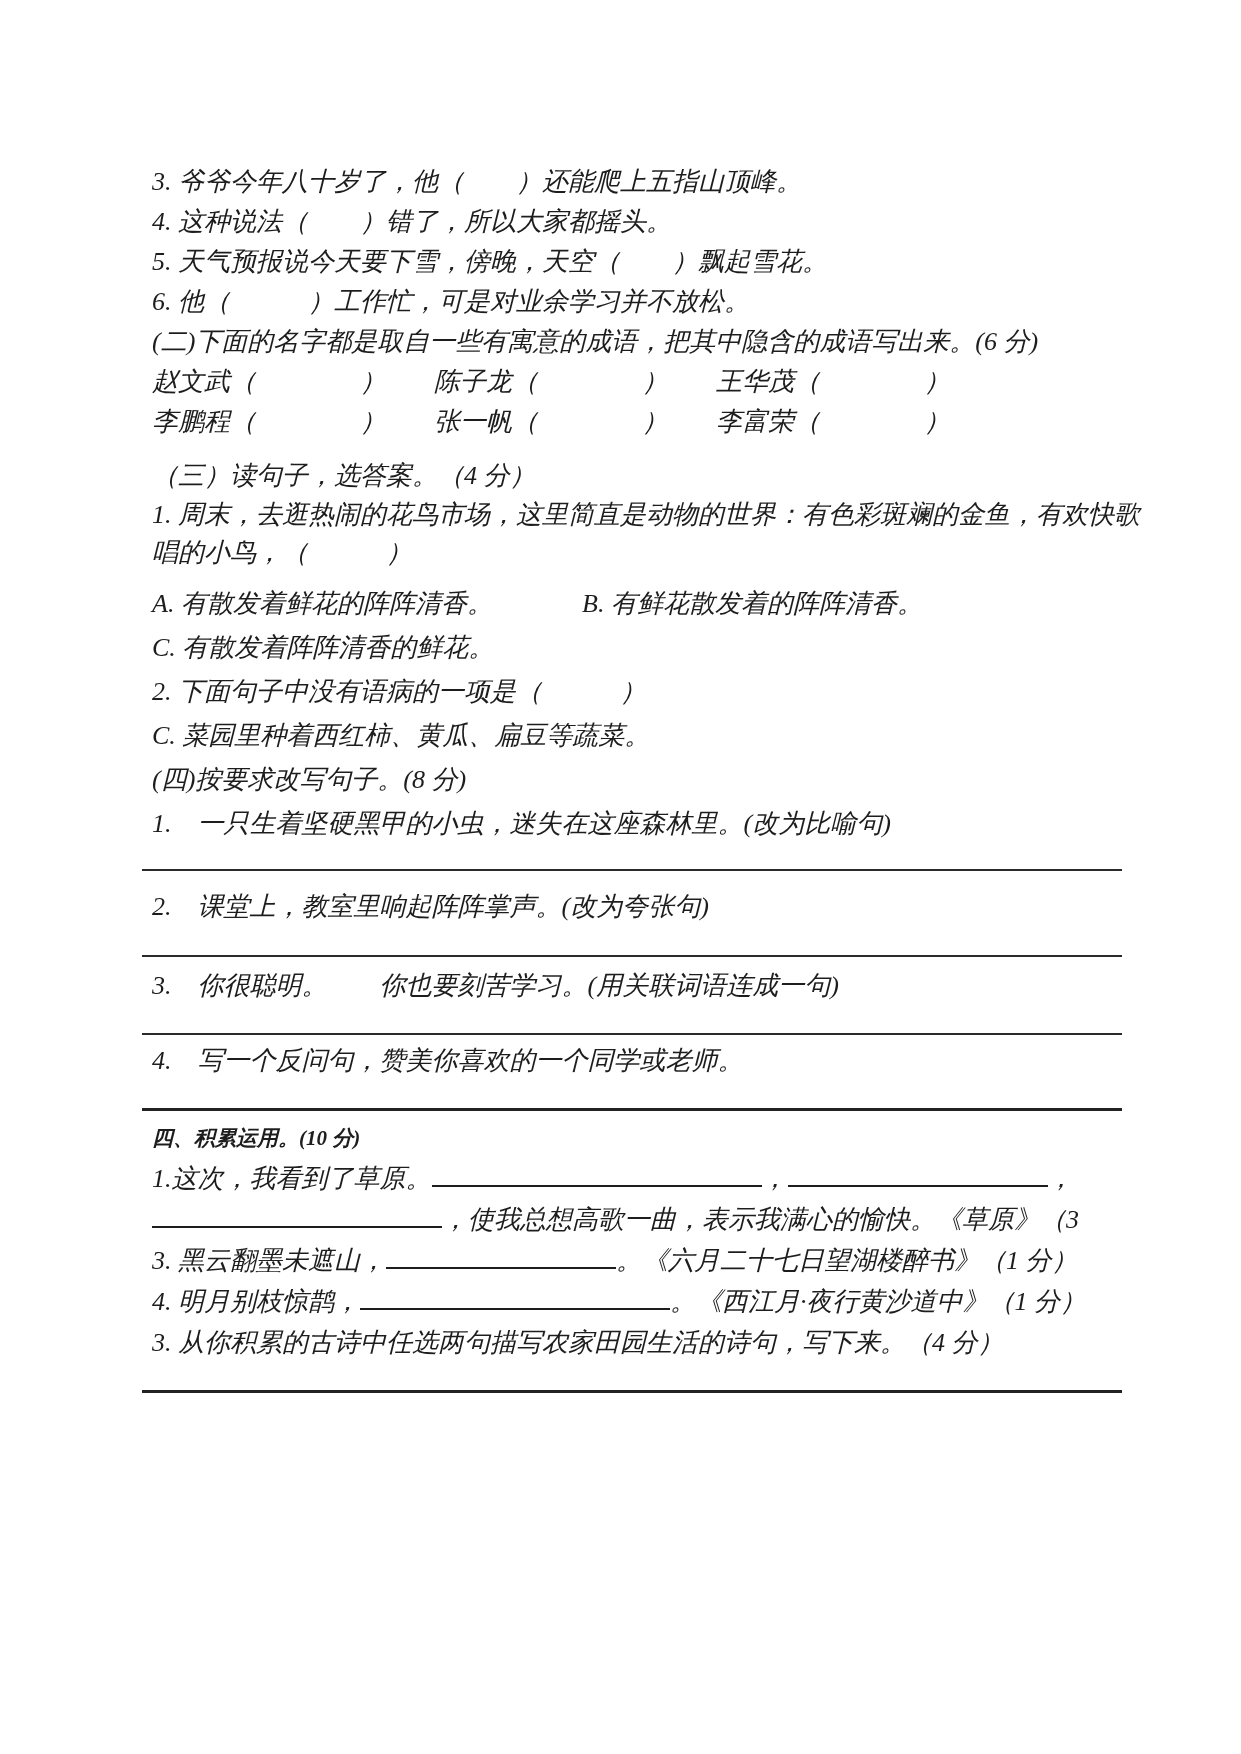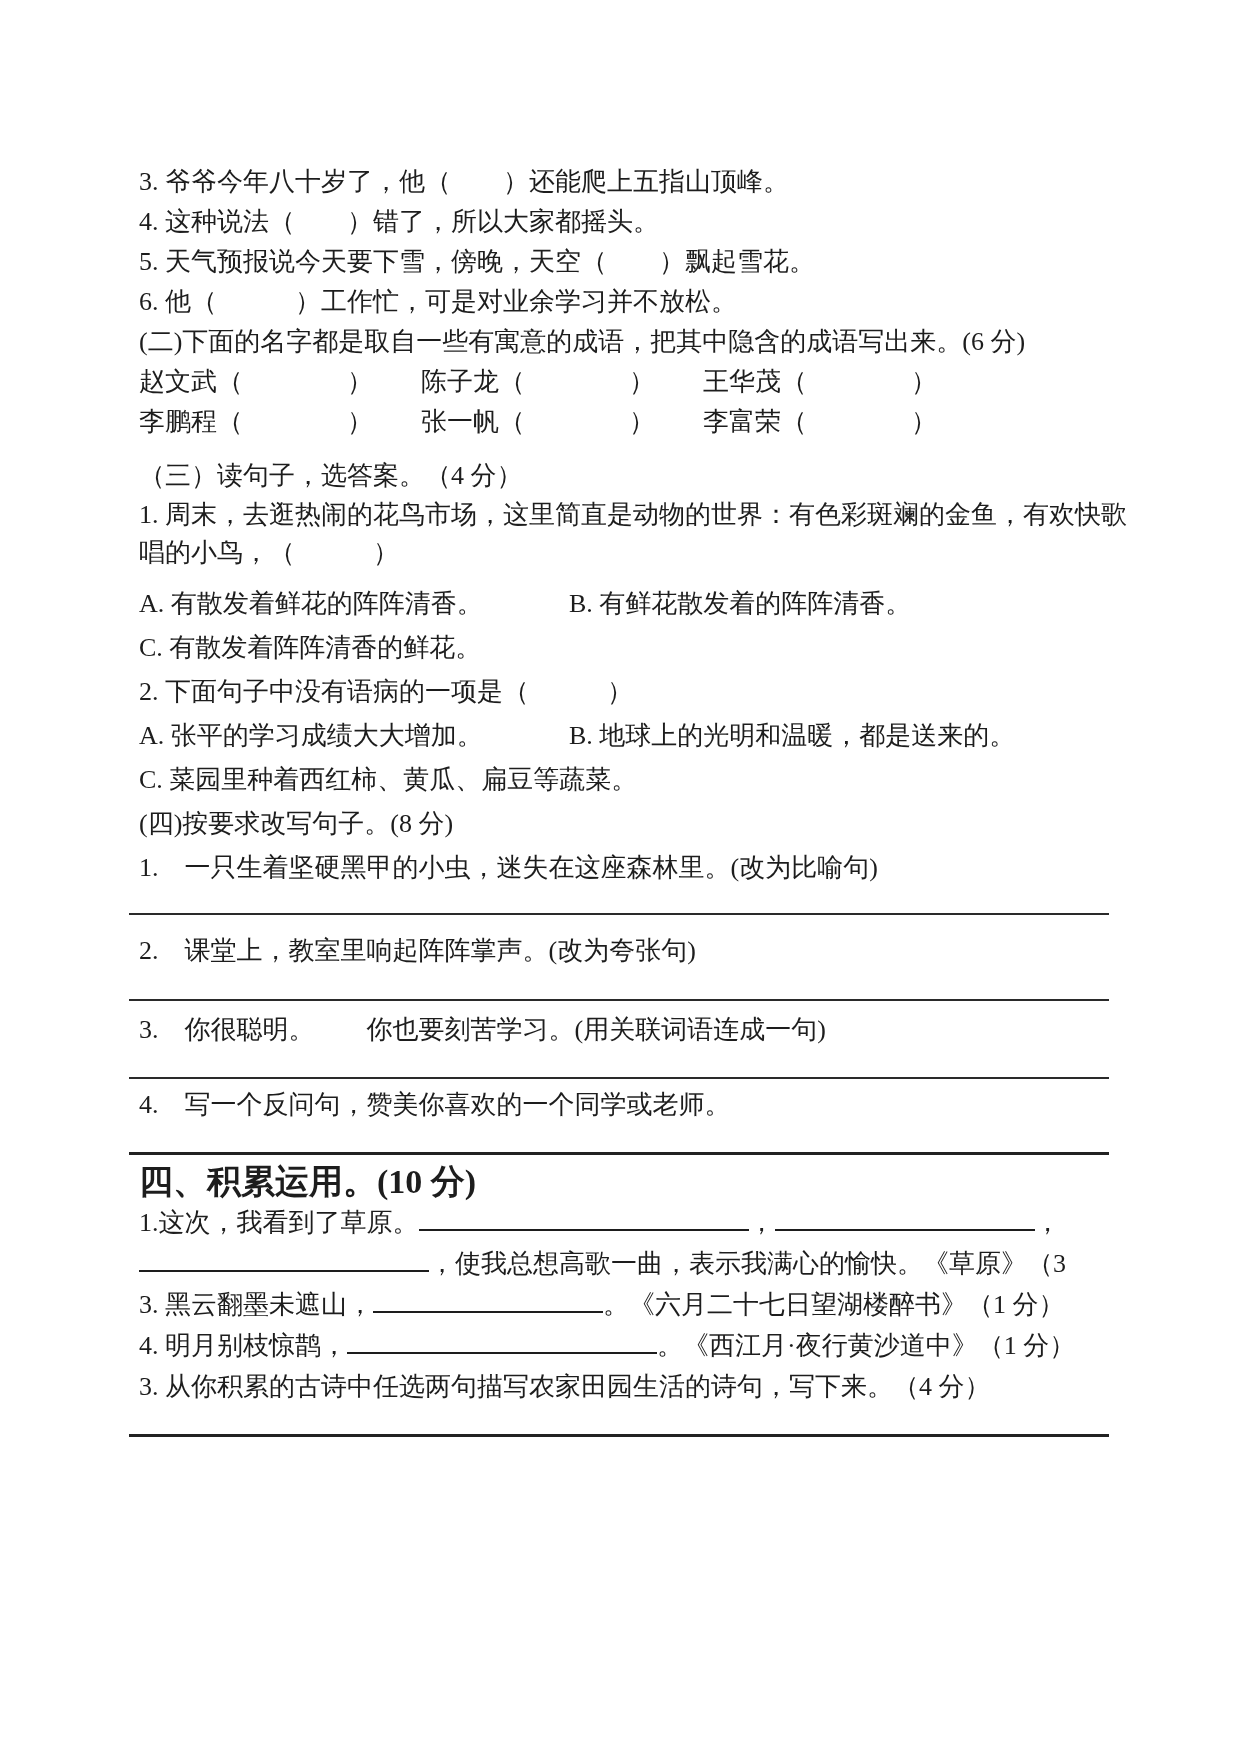--- a/index.html
+++ b/index.html
@@ -5,26 +5,26 @@
   html,body{margin:0;padding:0;background:#ffffff;}
   .page{
     position:relative;
     width:1241px;height:1754px;
     background:#ffffff;
     color:#1d1d1d;
     font-family:"Liberation Serif","DejaVu Serif",serif;
     font-size:26px;
     overflow:hidden;
   }
-  .content{position:absolute;left:139px;top:162px;width:979px;}
+  .content{position:absolute;left:152px;top:162px;width:979px;font-style:italic;}
   .line{line-height:40px;white-space:nowrap;}
   .lh38{line-height:38px;}
   .lh41{line-height:41px;}
   .lh44{line-height:44px;}
-  .bold{font-weight:700;font-size:34px;}
+  .bold{font-weight:700;font-size:21px;}
   .mt4{margin-top:16px;}  .mt6{margin-top:6px;}  .mt7{margin-top:7px;}
   .mt9{margin-top:9px;}  .mt10{margin-top:10px;} .mt14{margin-top:14px;}
   .mt23{margin-top:23px;} .mt27{margin-top:27px;} .mt28{margin-top:28px;}
   .namecell{display:inline-block;width:282px;}
   .optA{display:inline-block;width:430px;}
   .blank{
     display:inline-block;
     height:6px;
     border-bottom:2px solid #1d1d1d;
     vertical-align:baseline;
@@ -59,23 +59,20 @@
     </div>
 
     <div class="line mt14">（三）读句子，选答案。（4 分）</div>
     <div class="line lh38">1. 周末，去逛热闹的花鸟市场，这里简直是动物的世界：有色彩斑斓的金鱼，有欢快歌</div>
     <div class="line lh38">唱的小鸟，（　　　）</div>
     <div class="line lh44 mt10">
       <span class="optA">A. 有散发着鲜花的阵阵清香。</span><span>B. 有鲜花散发着的阵阵清香。</span>
     </div>
     <div class="line lh44">C. 有散发着阵阵清香的鲜花。</div>
     <div class="line lh44">2. 下面句子中没有语病的一项是（　　　）</div>
-    <div class="line lh44">
-      <span class="optA">A. 张平的学习成绩大大增加。</span><span>B. 地球上的光明和温暖，都是送来的。</span>
-    </div>
     <div class="line lh44">C. 菜园里种着西红柿、黄瓜、扁豆等蔬菜。</div>
 
     <div class="line lh44">(四)按要求改写句子。(8 分)</div>
     <div class="line lh44">1.　一只生着坚硬黑甲的小虫，迷失在这座森林里。(改为比喻句)</div>
     <div class="rule mt23"></div>
     <div class="line mt4">2.　课堂上，教室里响起阵阵掌声。(改为夸张句)</div>
     <div class="rule mt28"></div>
     <div class="line mt9">3.　你很聪明。　　你也要刻苦学习。(用关联词语连成一句)</div>
     <div class="rule mt27"></div>
     <div class="line mt6">4.　写一个反问句，赞美你喜欢的一个同学或老师。</div>

